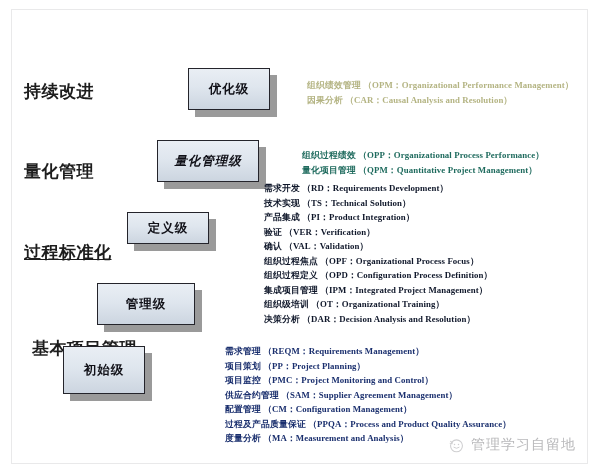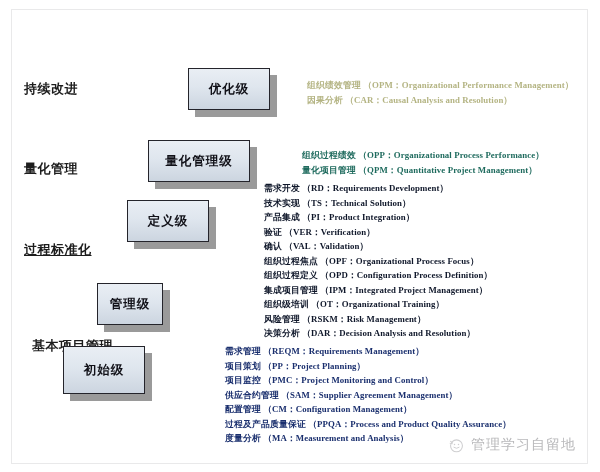--- a/index.html
+++ b/index.html
@@ -25,21 +25,21 @@
     border: 1px solid #e9e9ea;
     box-sizing: border-box;
     pointer-events: none;
   }
 
   
   .stage-label {
     position: absolute;
     font-family: "Liberation Sans", "DejaVu Sans", sans-serif;
     font-weight: bold;
-    font-size: 13px;
+    font-size: 17px;
     color: #1d1d1d;
     letter-spacing: 0.5px;
     white-space: nowrap;
   }
 
   
   .level-box {
     position: absolute;
     box-sizing: border-box;
   }
@@ -133,33 +133,33 @@
       <div class="stage-label" style="left: 32px; top: 301px; color: rgb(29, 29, 29); margin-top: 36px;">基本项目管理</div>
     </div>
 
   <div id="level-boxes">
       <div class="level-box" style="left: 188px; top: 68px; width: 82px; height: 42px; text-align: right;">
         <div class="shadow"></div>
         <div class="face">
           <span class="cap">优化级</span>
         </div>
       </div>
-      <div class="level-box" style="left: 148px; top: 140px; width: 102px; height: 42px;">
+      <div class="level-box" style="left: 157px; top: 140px; width: 102px; height: 42px; font-style: italic;">
         <div class="shadow"></div>
         <div class="face">
           <span class="cap">量化管理级</span>
         </div>
       </div>
-      <div class="level-box" style="left: 127px; top: 200px; width: 82px; height: 42px;">
+      <div class="level-box" style="left: 127px; top: 212px; width: 82px; height: 32px;">
         <div class="shadow"></div>
         <div class="face">
           <span class="cap">定义级</span>
         </div>
       </div>
-      <div class="level-box" style="left: 97px; top: 283px; width: 66px; height: 42px;">
+      <div class="level-box" style="left: 97px; top: 283px; width: 98px; height: 42px;">
         <div class="shadow"></div>
         <div class="face">
           <span class="cap">管理级</span>
         </div>
       </div>
       <div class="level-box" style="left: 63px; top: 346px; width: 82px; height: 48px;">
         <div class="shadow"></div>
         <div class="face">
           <span class="cap">初始级</span>
         </div>
@@ -178,21 +178,20 @@
       <div class="pa-block" style="left: 228px; top: 181px; color: #0f172a;">
         <div class="pa-line"><span class="cn">需求开发</span> <span class="en">（RD：Requirements Development）</span></div>
         <div class="pa-line"><span class="cn">技术实现</span> <span class="en">（TS：Technical Solution）</span></div>
         <div class="pa-line"><span class="cn">产品集成</span> <span class="en">（PI：Product Integration）</span></div>
         <div class="pa-line"><span class="cn">验证</span> <span class="en">（VER：Verification）</span></div>
         <div class="pa-line"><span class="cn">确认</span> <span class="en">（VAL：Validation）</span></div>
         <div class="pa-line"><span class="cn">组织过程焦点</span> <span class="en">（OPF：Organizational Process Focus）</span></div>
         <div class="pa-line"><span class="cn">组织过程定义</span> <span class="en">（OPD：Configuration Process Definition）</span></div>
         <div class="pa-line"><span class="cn">集成项目管理</span> <span class="en">（IPM：Integrated Project Management）</span></div>
         <div class="pa-line"><span class="cn">组织级培训</span> <span class="en">（OT：Organizational Training）</span></div>
-        <div class="pa-line"><span class="cn">风险管理</span> <span class="en">（RSKM：Risk Management）</span></div>
         <div class="pa-line"><span class="cn">决策分析</span> <span class="en">（DAR：Decision Analysis and Resolution）</span></div>
       </div>
       <div class="pa-block" style="left: 189px; top: 344px; color: rgb(26, 47, 110);">
         <div class="pa-line"><span class="cn">需求管理</span> <span class="en">（REQM：Requirements Management）</span></div>
         <div class="pa-line"><span class="cn">项目策划</span> <span class="en">（PP：Project Planning）</span></div>
         <div class="pa-line"><span class="cn">项目监控</span> <span class="en">（PMC：Project Monitoring and Control）</span></div>
         <div class="pa-line"><span class="cn">供应合约管理</span> <span class="en">（SAM：Supplier Agreement Management）</span></div>
         <div class="pa-line"><span class="cn">配置管理</span> <span class="en">（CM：Configuration Management）</span></div>
         <div class="pa-line"><span class="cn">过程及产品质量保证</span> <span class="en">（PPQA：Process and Product Quality Assurance）</span></div>
         <div class="pa-line"><span class="cn">度量分析</span> <span class="en">（MA：Measurement and Analysis）</span></div>

